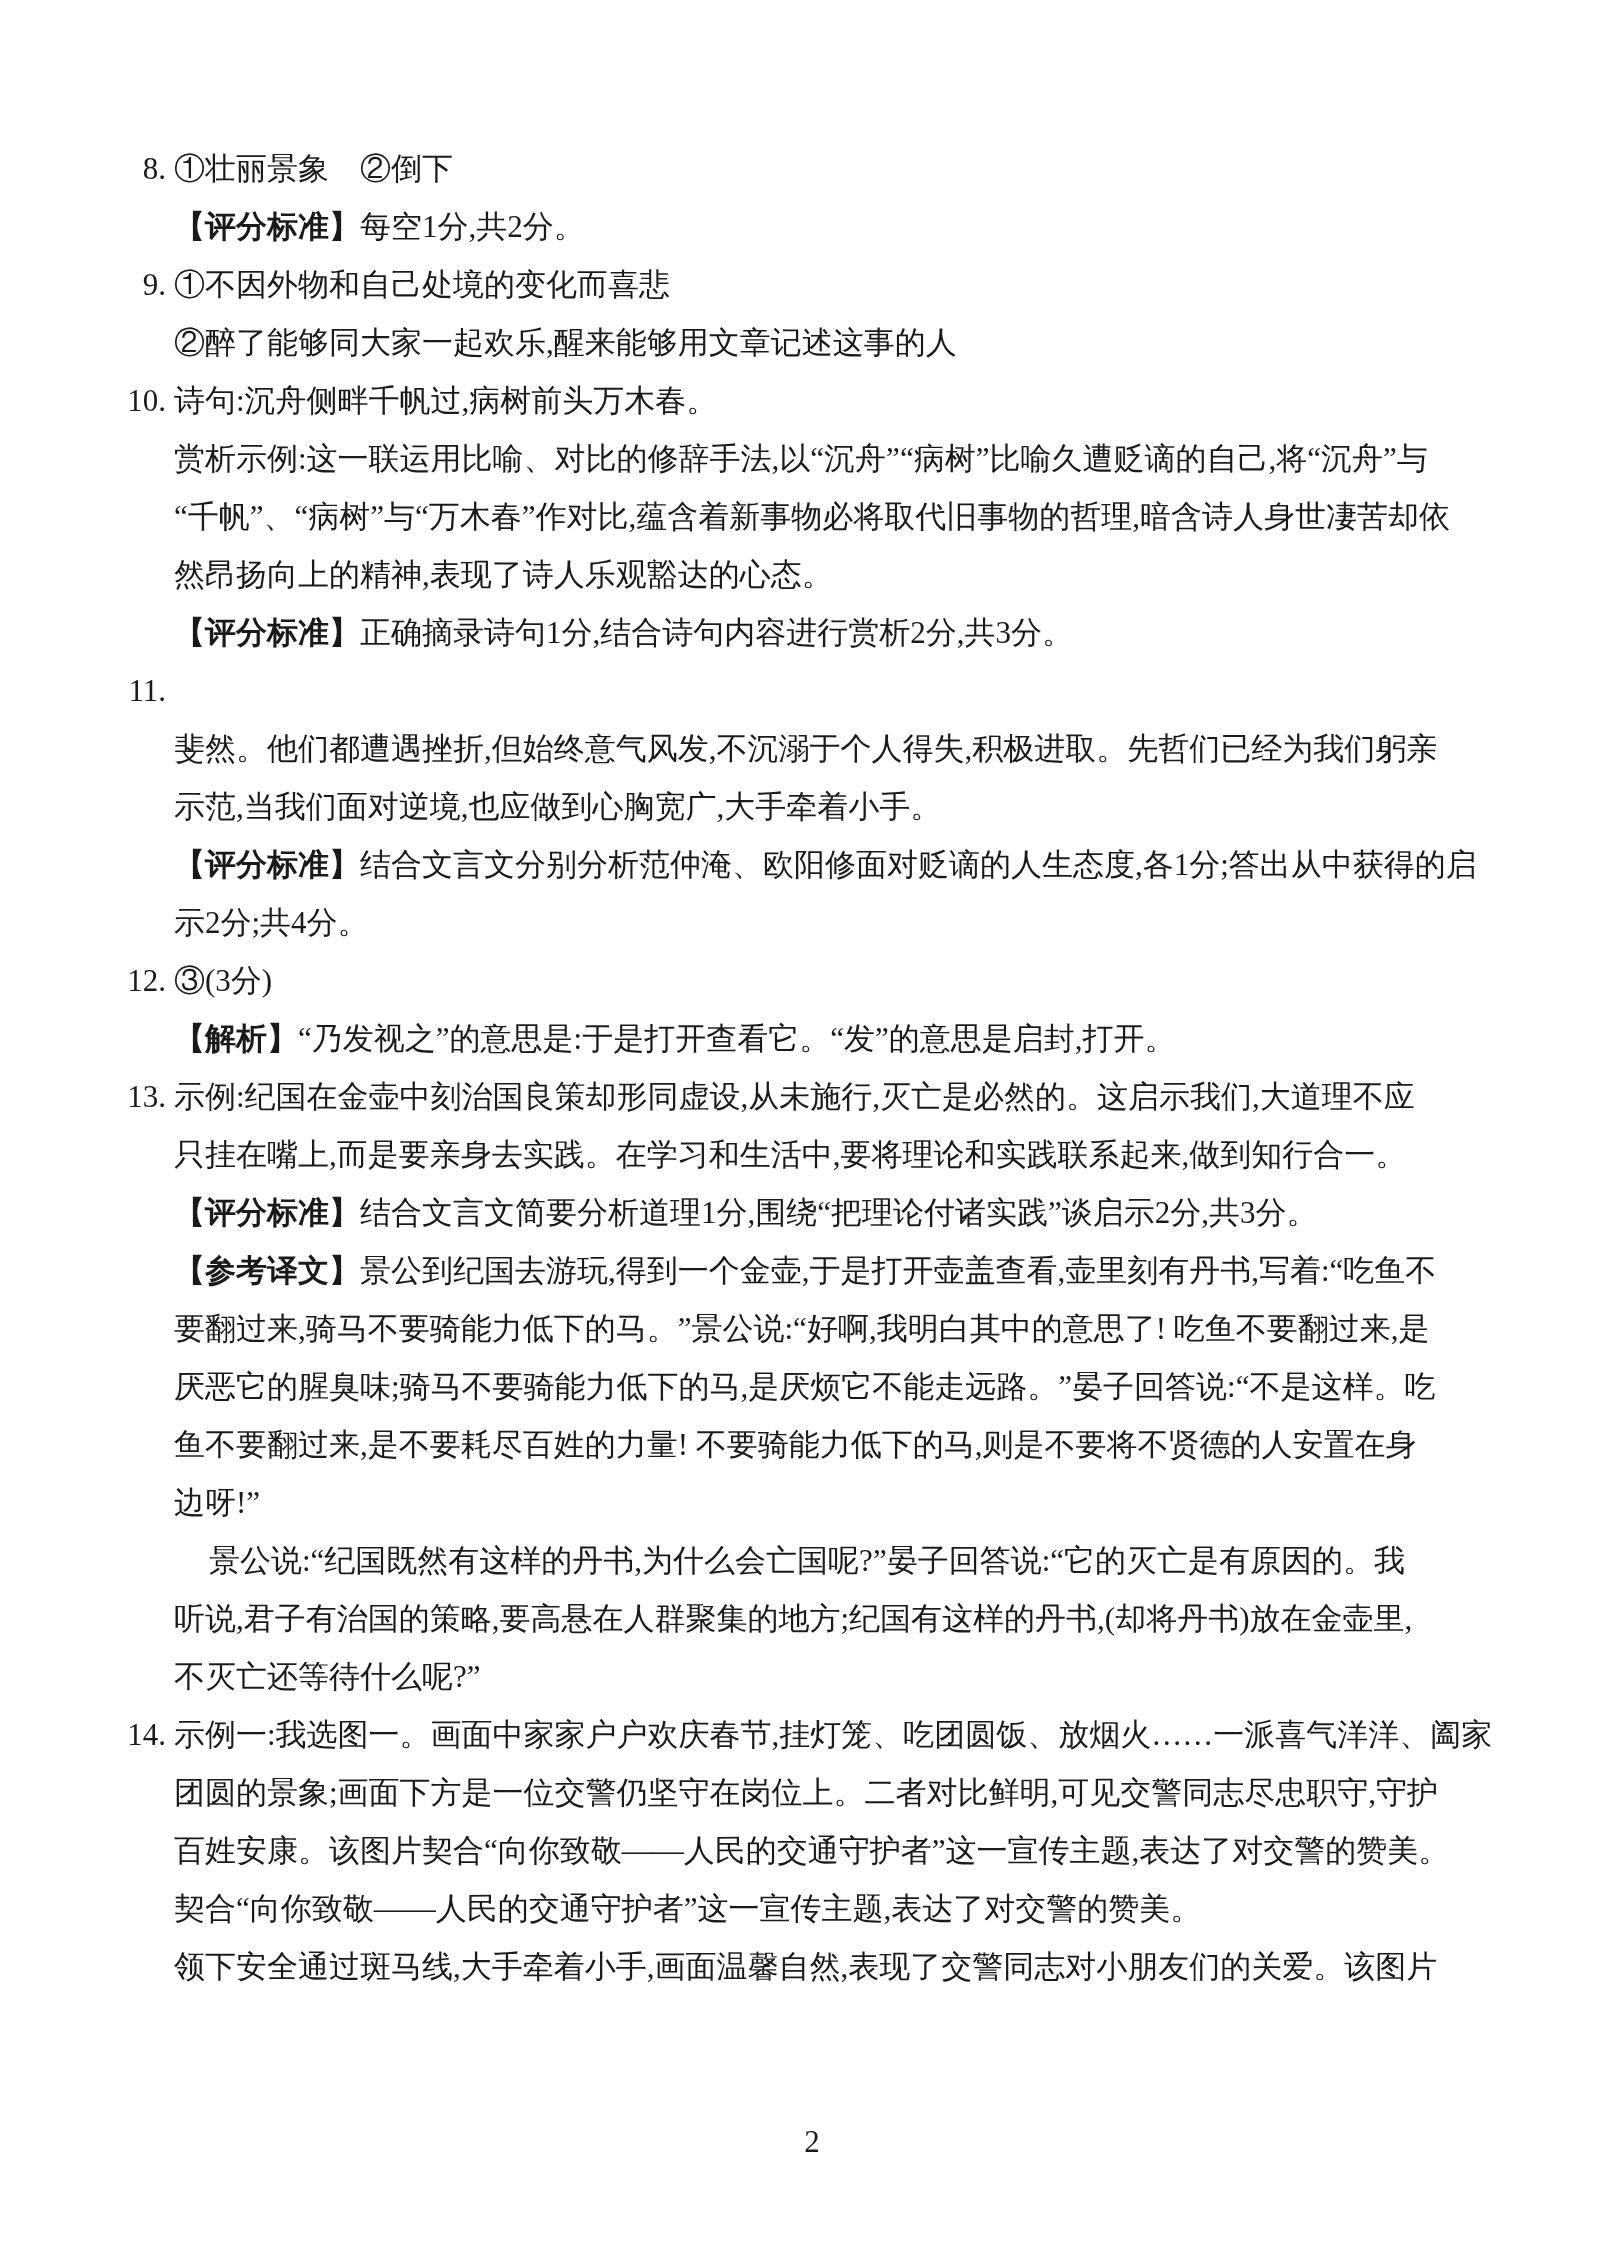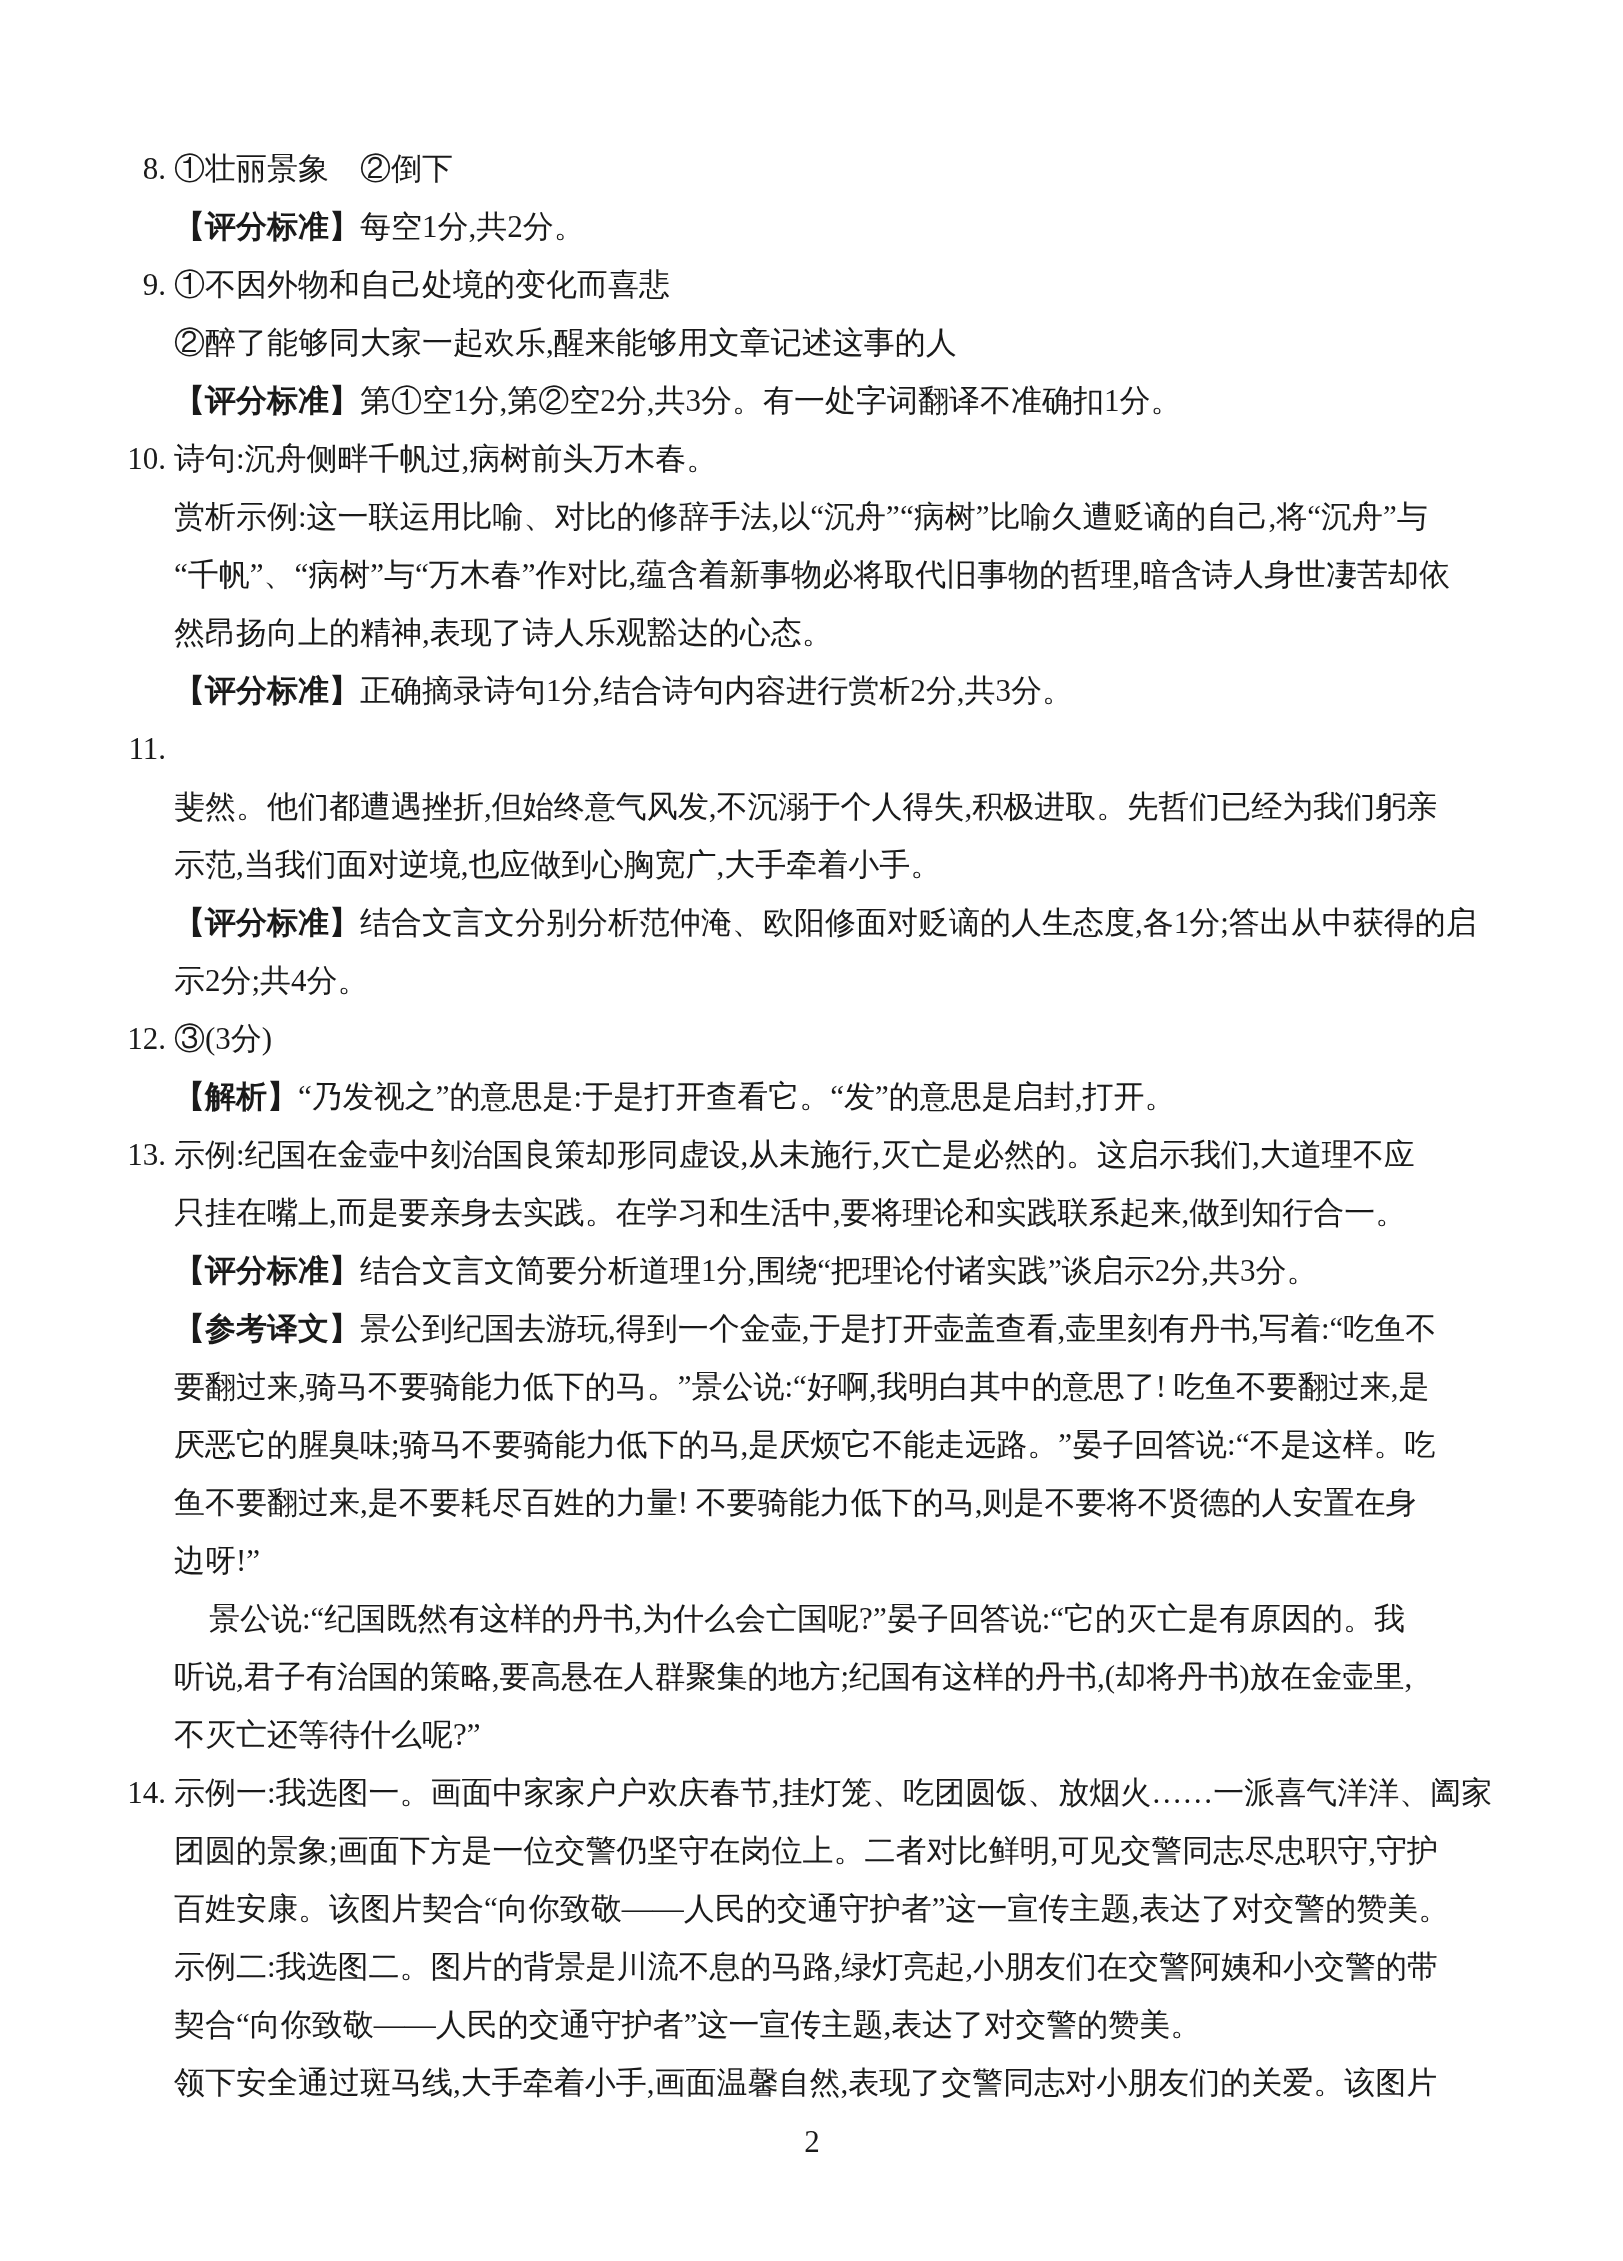--- a/index.html
+++ b/index.html
@@ -57,21 +57,20 @@
 </style>
 </head>
 <body>
 
 <div class="page">
   <div class="content">
       <div class="line"><span class="num">8.</span><span class="label"></span><span class="text">①壮丽景象　②倒下</span></div>
       <div class="line"><span class="num"></span><span class="label">【评分标准】</span><span class="text">每空1分,共2分。</span></div>
       <div class="line"><span class="num">9.</span><span class="label"></span><span class="text">①不因外物和自己处境的变化而喜悲</span></div>
       <div class="line"><span class="num"></span><span class="label"></span><span class="text">②醉了能够同大家一起欢乐,醒来能够用文章记述这事的人</span></div>
-      <div class="line"><span class="num"></span><span class="label">【评分标准】</span><span class="text">第①空1分,第②空2分,共3分。有一处字词翻译不准确扣1分。</span></div>
       <div class="line"><span class="num">10.</span><span class="label"></span><span class="text">诗句:沉舟侧畔千帆过,病树前头万木春。</span></div>
       <div class="line"><span class="num"></span><span class="label"></span><span class="text">赏析示例:这一联运用比喻、对比的修辞手法,以“沉舟”“病树”比喻久遭贬谪的自己,将“沉舟”与</span></div>
       <div class="line"><span class="num"></span><span class="label"></span><span class="text">“千帆”、“病树”与“万木春”作对比,蕴含着新事物必将取代旧事物的哲理,暗含诗人身世凄苦却依</span></div>
       <div class="line"><span class="num"></span><span class="label"></span><span class="text">然昂扬向上的精神,表现了诗人乐观豁达的心态。</span></div>
       <div class="line"><span class="num"></span><span class="label">【评分标准】</span><span class="text">正确摘录诗句1分,结合诗句内容进行赏析2分,共3分。</span></div>
       <div class="line"><span class="num">11.</span><span class="label"></span></div>
       <div class="line"><span class="num"></span><span class="label"></span><span class="text">斐然。他们都遭遇挫折,但始终意气风发,不沉溺于个人得失,积极进取。先哲们已经为我们躬亲</span></div>
       <div class="line"><span class="num"></span><span class="label"></span><span class="text">示范,当我们面对逆境,也应做到心胸宽广,大手牵着小手。</span></div>
       <div class="line"><span class="num"></span><span class="label">【评分标准】</span><span class="text">结合文言文分别分析范仲淹、欧阳修面对贬谪的人生态度,各1分;答出从中获得的启</span></div>
       <div class="line"><span class="num"></span><span class="label"></span><span class="text">示2分;共4分。</span></div>
@@ -84,19 +83,18 @@
       <div class="line"><span class="num"></span><span class="label"></span><span class="text">要翻过来,骑马不要骑能力低下的马。”景公说:“好啊,我明白其中的意思了! 吃鱼不要翻过来,是</span></div>
       <div class="line"><span class="num"></span><span class="label"></span><span class="text">厌恶它的腥臭味;骑马不要骑能力低下的马,是厌烦它不能走远路。”晏子回答说:“不是这样。吃</span></div>
       <div class="line"><span class="num"></span><span class="label"></span><span class="text">鱼不要翻过来,是不要耗尽百姓的力量! 不要骑能力低下的马,则是不要将不贤德的人安置在身</span></div>
       <div class="line"><span class="num"></span><span class="label"></span><span class="text">边呀!”</span></div>
       <div class="line indent"><span class="num"></span><span class="label"></span><span class="text">景公说:“纪国既然有这样的丹书,为什么会亡国呢?”晏子回答说:“它的灭亡是有原因的。我</span></div>
       <div class="line"><span class="num"></span><span class="label"></span><span class="text">听说,君子有治国的策略,要高悬在人群聚集的地方;纪国有这样的丹书,(却将丹书)放在金壶里,</span></div>
       <div class="line"><span class="num"></span><span class="label"></span><span class="text">不灭亡还等待什么呢?”</span></div>
       <div class="line"><span class="num">14.</span><span class="label"></span><span class="text">示例一:我选图一。画面中家家户户欢庆春节,挂灯笼、吃团圆饭、放烟火……一派喜气洋洋、阖家</span></div>
       <div class="line"><span class="num"></span><span class="label"></span><span class="text">团圆的景象;画面下方是一位交警仍坚守在岗位上。二者对比鲜明,可见交警同志尽忠职守,守护</span></div>
       <div class="line"><span class="num"></span><span class="label"></span><span class="text">百姓安康。该图片契合“向你致敬——人民的交通守护者”这一宣传主题,表达了对交警的赞美。</span></div>
-      <div class="line"><span class="num"></span><span class="label"></span><span class="text">示例二:我选图二。图片的背景是川流不息的马路,绿灯亮起,小朋友们在交警阿姨和小交警的带</span></div>
       <div class="line"><span class="num"></span><span class="label"></span><span class="text">契合“向你致敬——人民的交通守护者”这一宣传主题,表达了对交警的赞美。</span></div>
       <div class="line"><span class="num"></span><span class="label"></span><span class="text">领下安全通过斑马线,大手牵着小手,画面温馨自然,表现了交警同志对小朋友们的关爱。该图片</span></div>
     </div>
   <div class="page-number">2</div>
 </div>
 
 
 </body></html>

